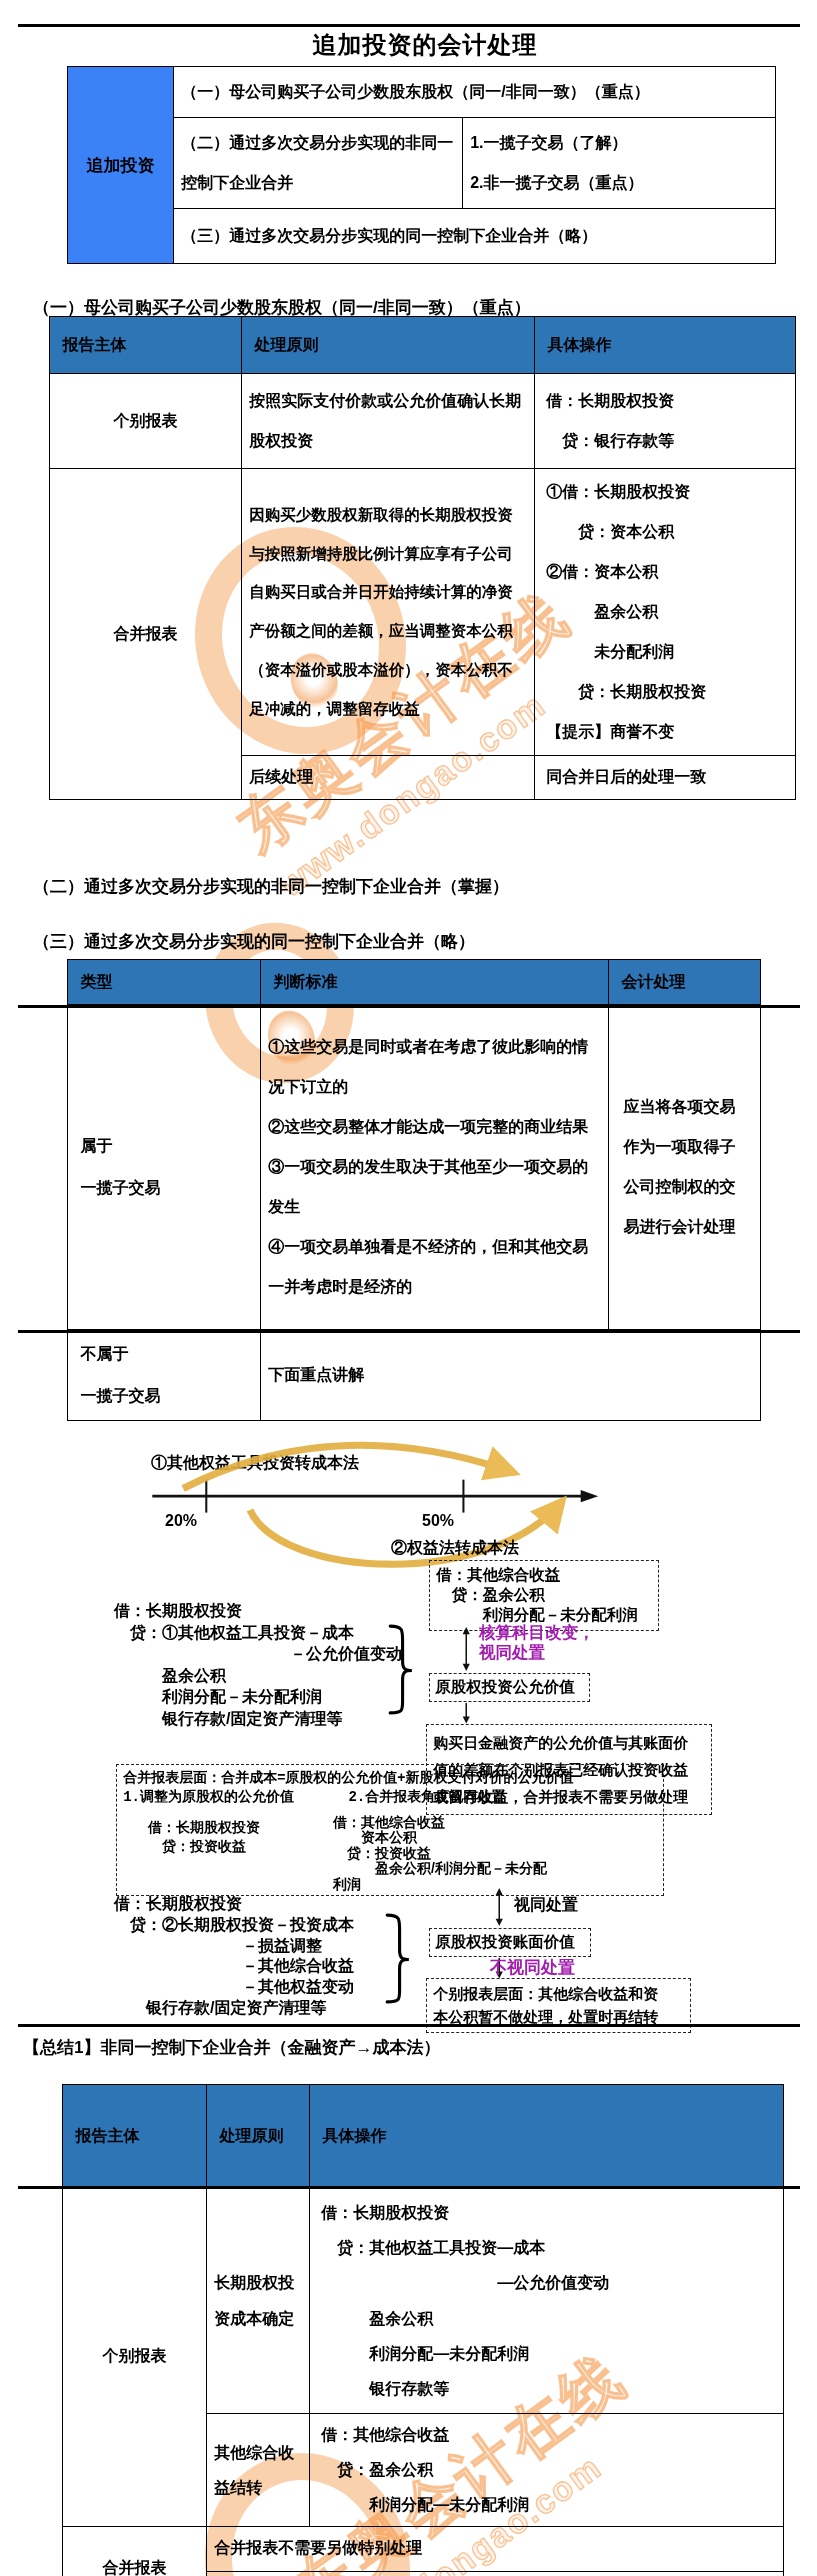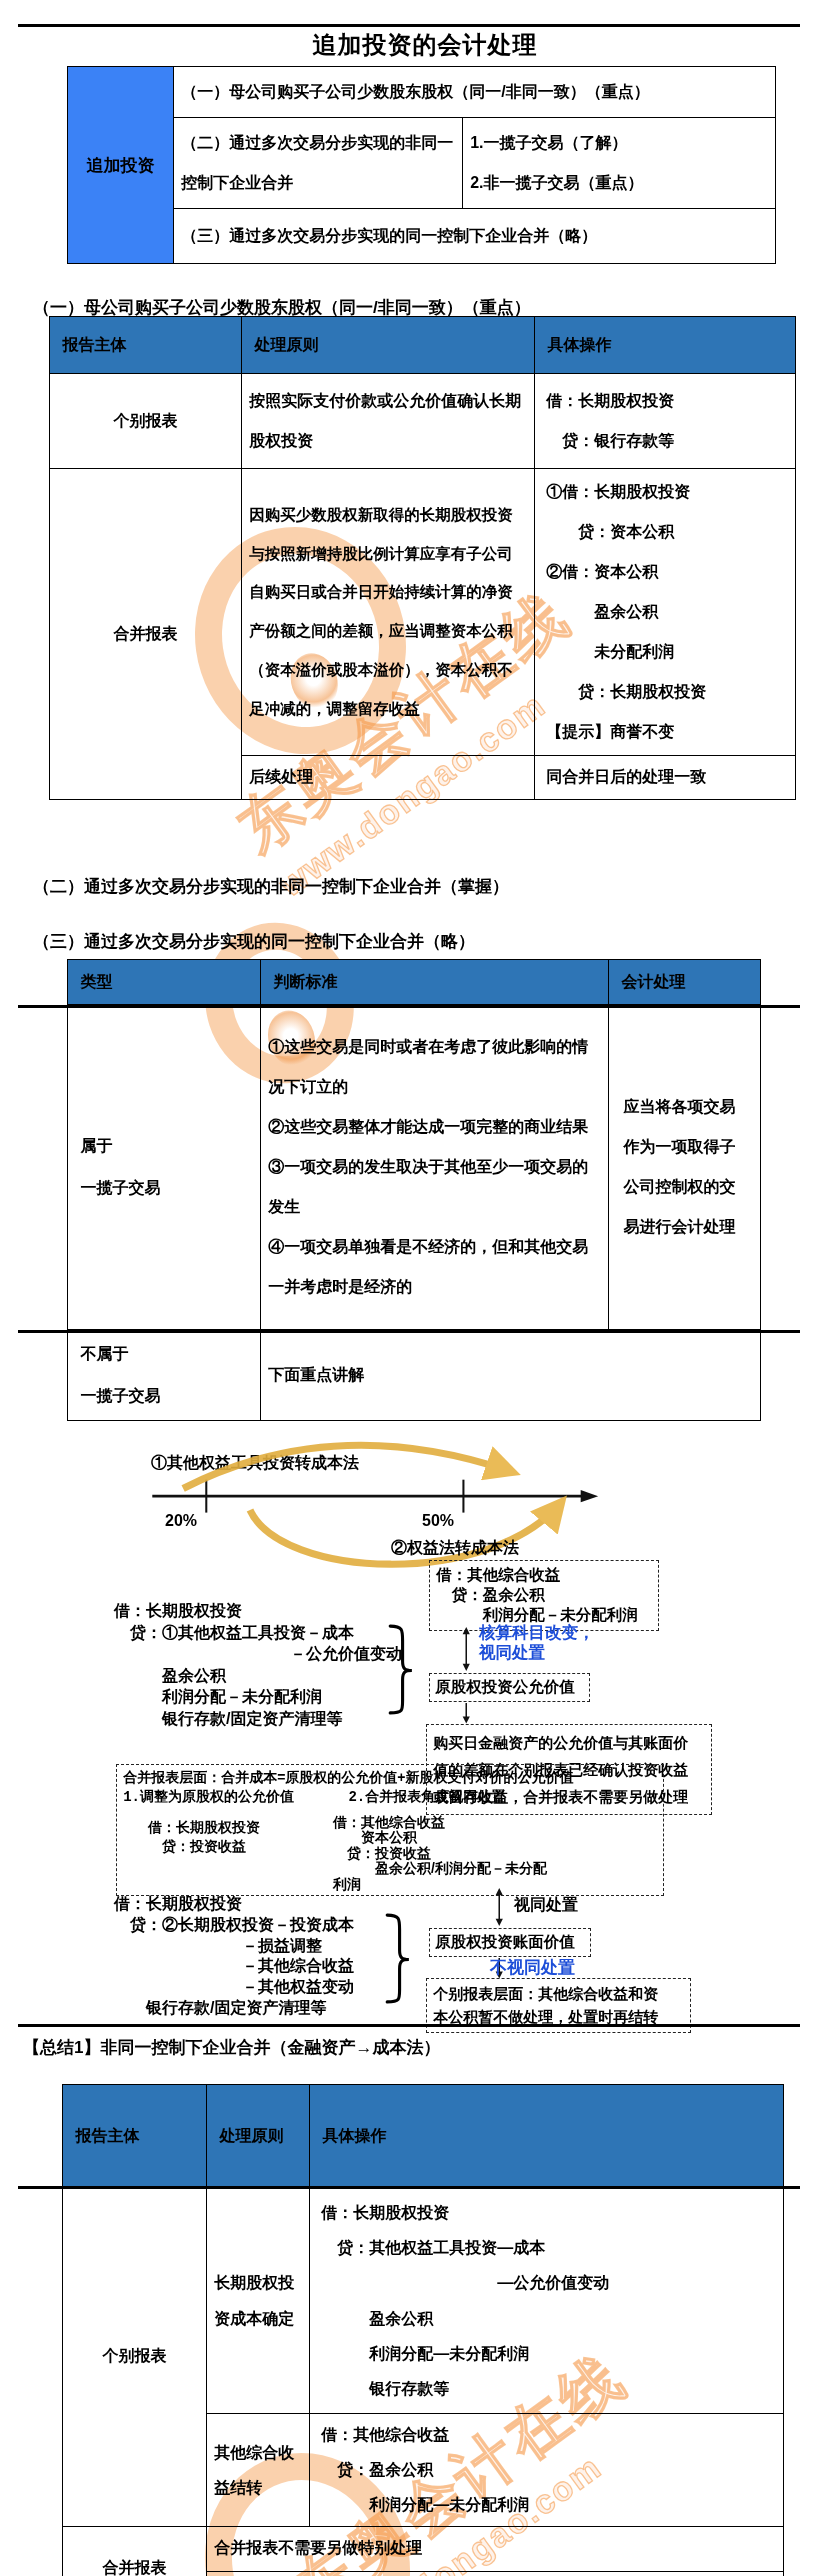--- a/index.html
+++ b/index.html
@@ -19,21 +19,21 @@
   .ctr{text-align:center;padding:3.1px 2.1px;}
   .pre{white-space:pre-line;}
   .lh25{line-height:2.5;}
   .lh26{line-height:2.6;}
   .lh22{line-height:2.2;}
   .blueCell{background:#3b82f6;text-align:center;font-size:17px;margin-top:16px;}
   .opCell{padding-left:11.3px;}
   .dashBox{position:absolute;border:1.5px dashed #222;background:transparent;z-index:2;
            font-size:15.5px;font-weight:bold;padding:4.1px 6.2px;}
   .plain{position:absolute;z-index:2;font-size:16px;font-weight:bold;}
-  .red{color:#1d4ed8;}
+  .red{color:#a21caf;}
   .jr{line-height:1.32;}
   
   .wm{position:absolute;z-index:0;transform:rotate(-36deg);transform-origin:left top;
       font-weight:bold;color:rgba(250,205,170,0.25);-webkit-text-stroke:1.3px rgba(244,150,66,0.55);
       white-space:nowrap;}
   .wm .brand{font-size:61px;letter-spacing:4.1px;}
   .wm .url{font-size:34px;letter-spacing:2.1px;display:block;margin-top:3.1px;}
   .swirl{position:absolute;z-index:0;border-radius:50%;
          border:27px solid rgba(243,152,74,0.45);transform:rotate(-18deg);}
   .swirl::after{content:"";position:absolute;left:50%;top:58%;width:46px;height:57px;

